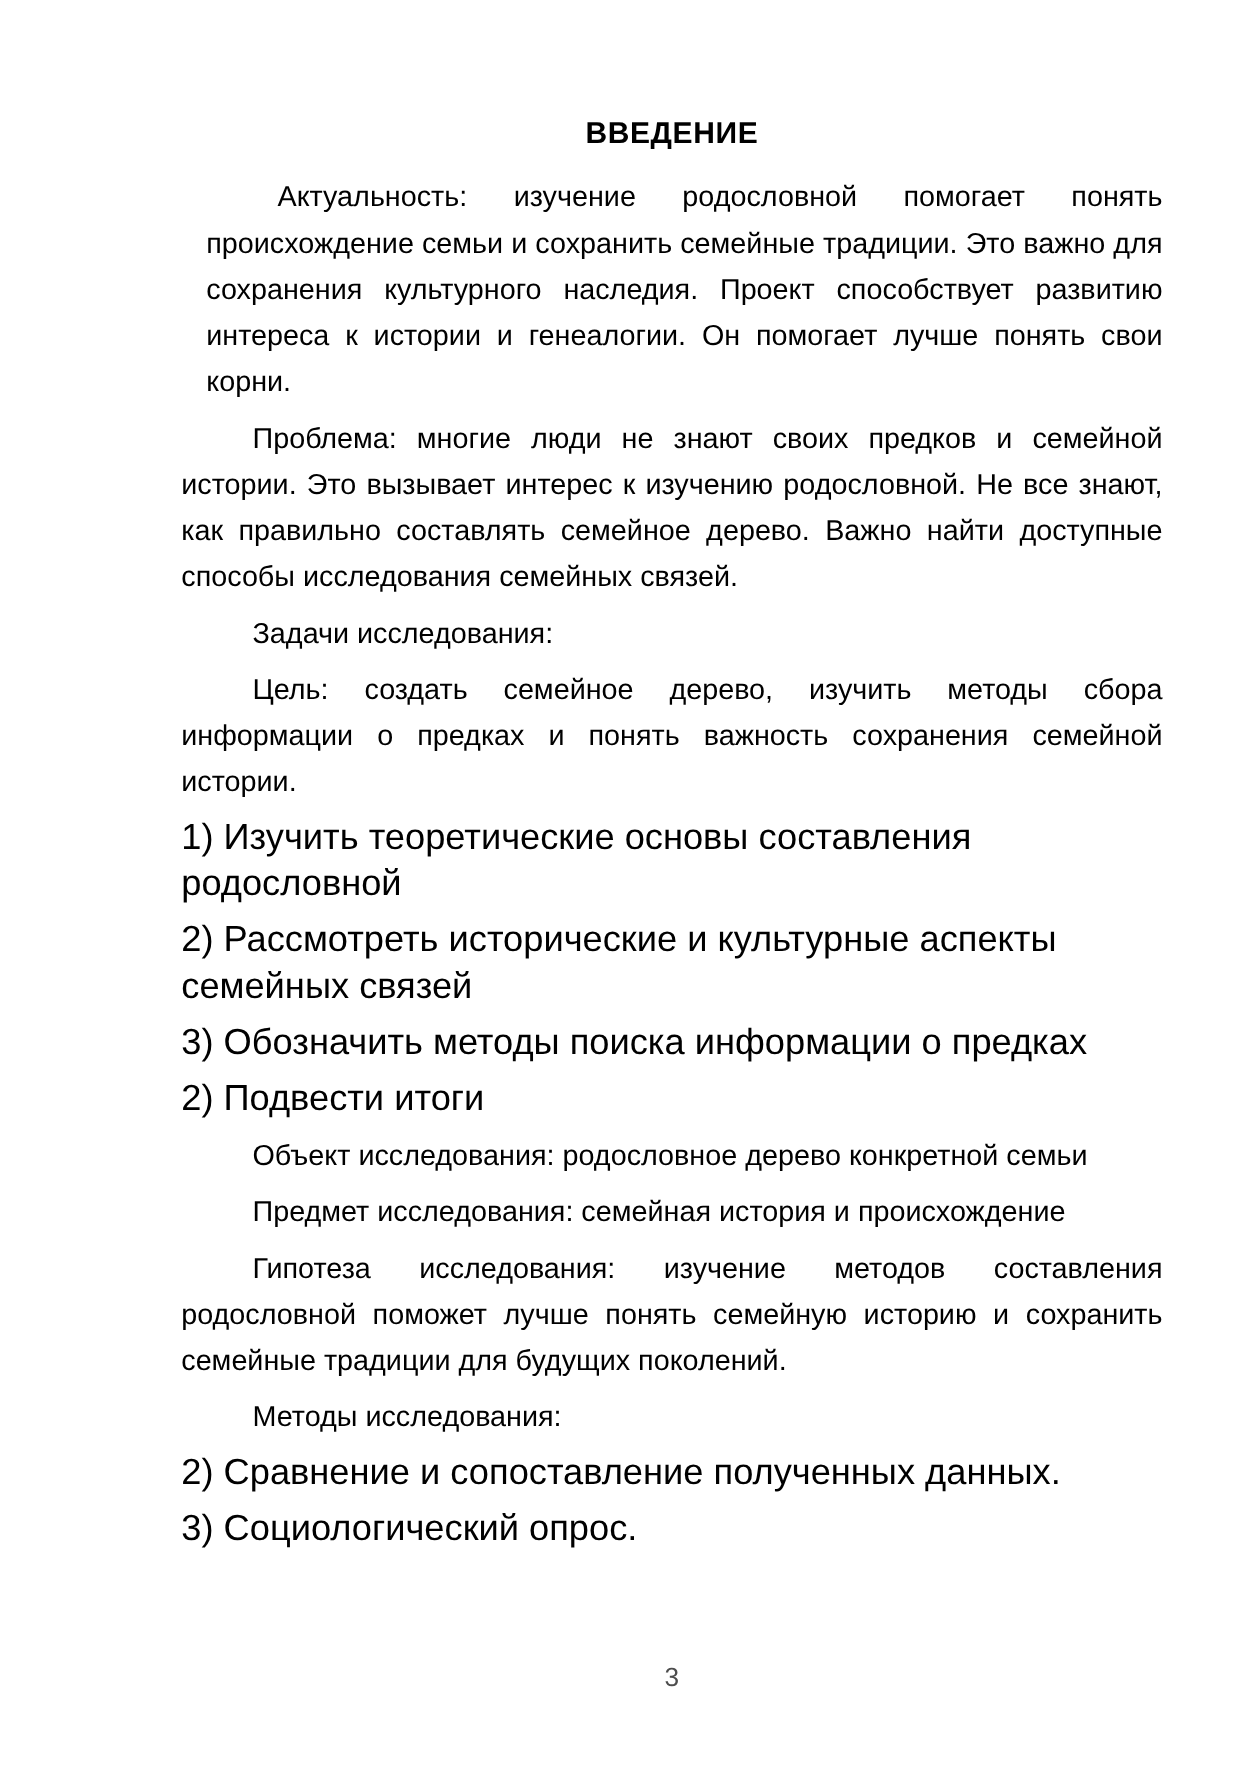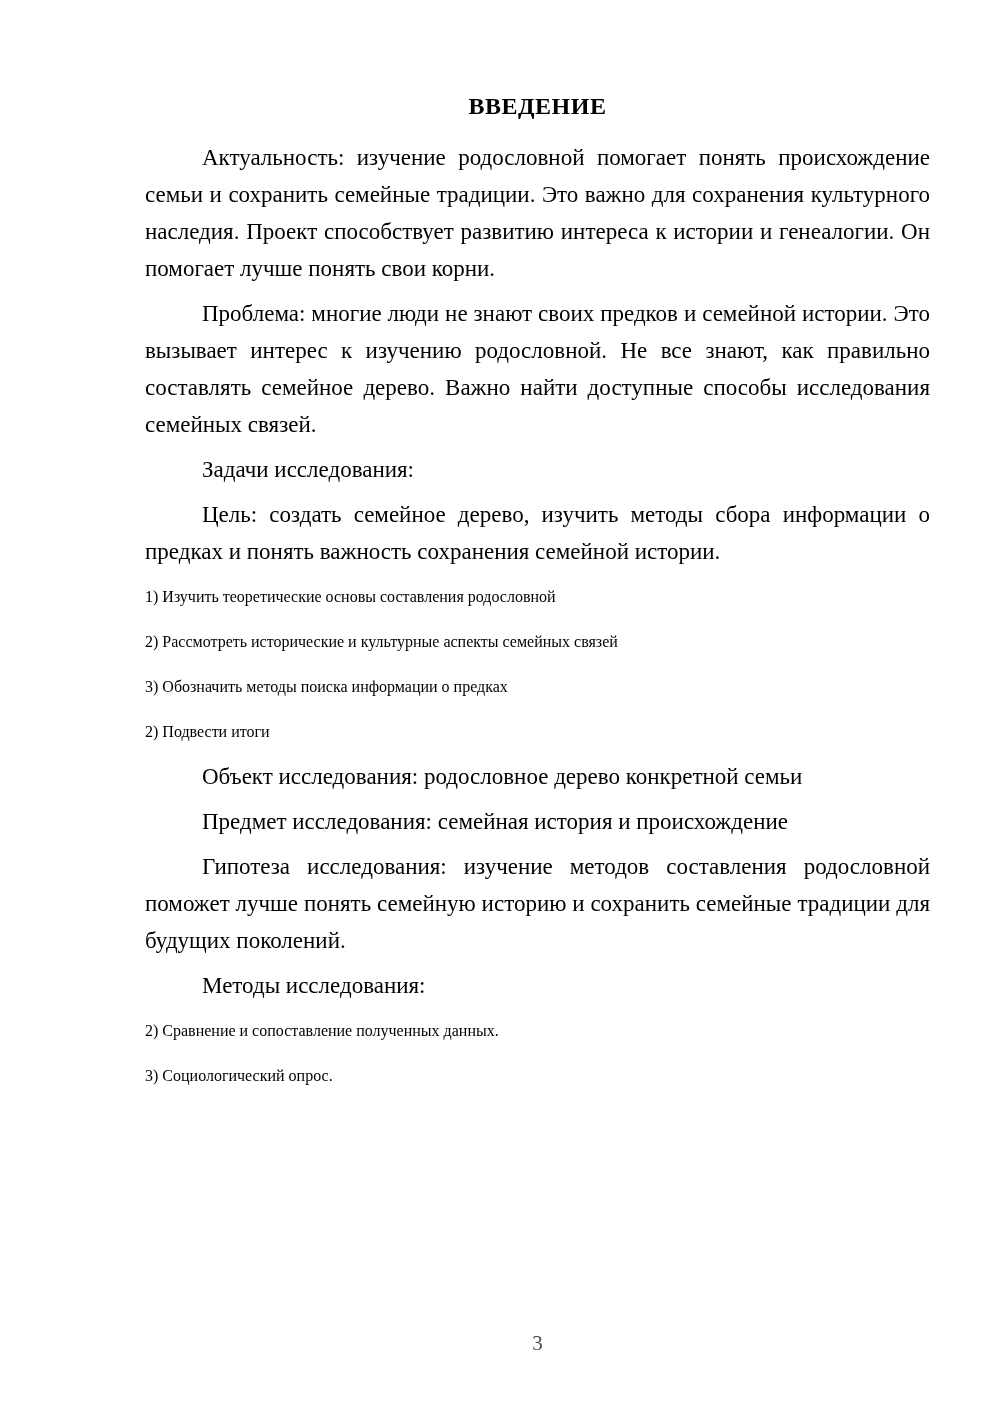--- a/index.html
+++ b/index.html
@@ -5,21 +5,21 @@
   html, body {
     margin: 0;
     padding: 0;
     background: #ffffff;
   }
   .page {
     position: relative;
     width: 1000px;
     height: 1414px;
     background: #ffffff;
-    font-family: Liberation Serif, serif;
+    font-family: Liberation Sans, sans-serif;
     color: #000000;
     overflow: hidden;
   }
   .content {
     position: absolute;
     left: 145px;
     top: 88px;
     width: 785px;
   }
   .doc-title {
@@ -32,24 +32,25 @@
   }
   .para {
     margin: 8px 0 0 0;
     font-size: 23px;
     line-height: 37px;
     text-align: justify;
     text-indent: 57px;
   }
   .para.first {
     margin-top: 0;
+    margin-left: 20px;
   }
   .list-item {
     margin: 8px 0 0 0;
-    font-size: 16px;
+    font-size: 29px;
     line-height: 37px;
     text-align: left;
     text-indent: 0;
   }
   .page-number {
     position: absolute;
     top: 1328px;
     left: 145px;
     width: 785px;
     text-align: center;

